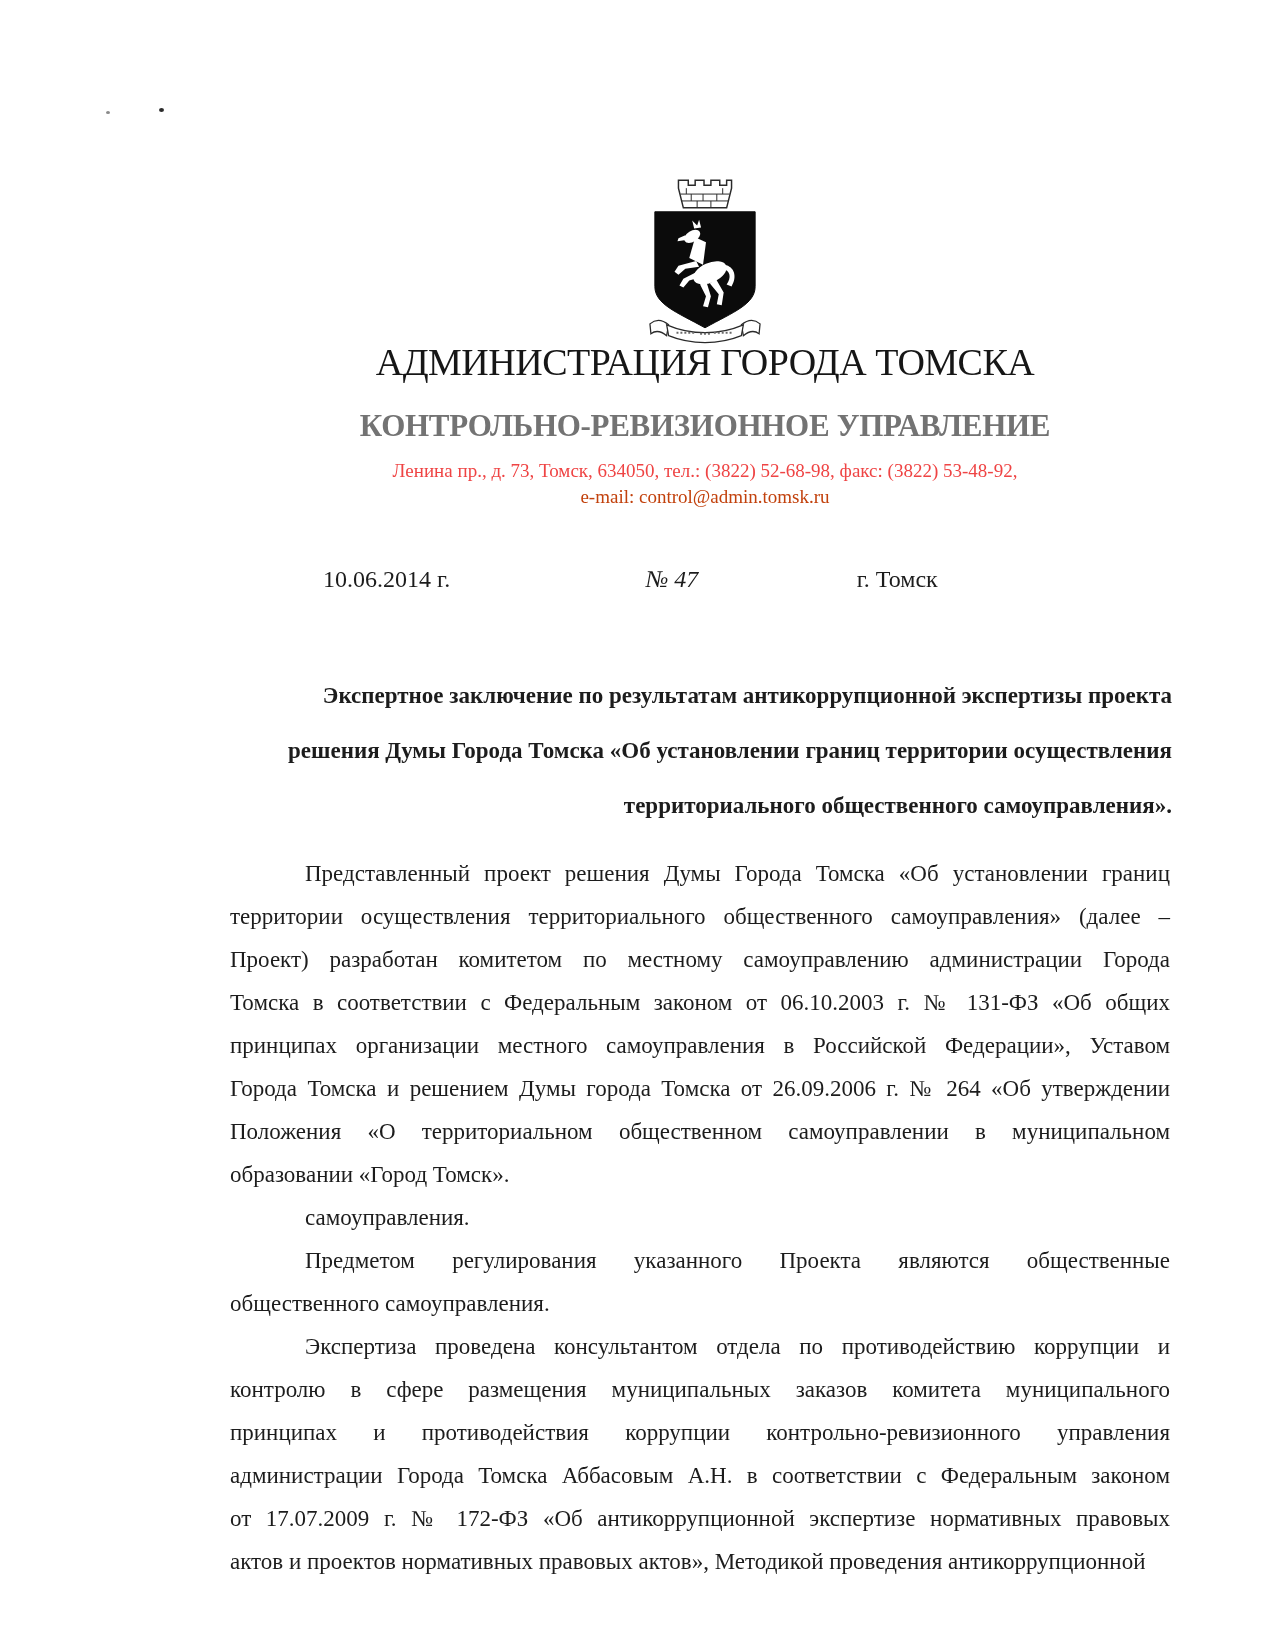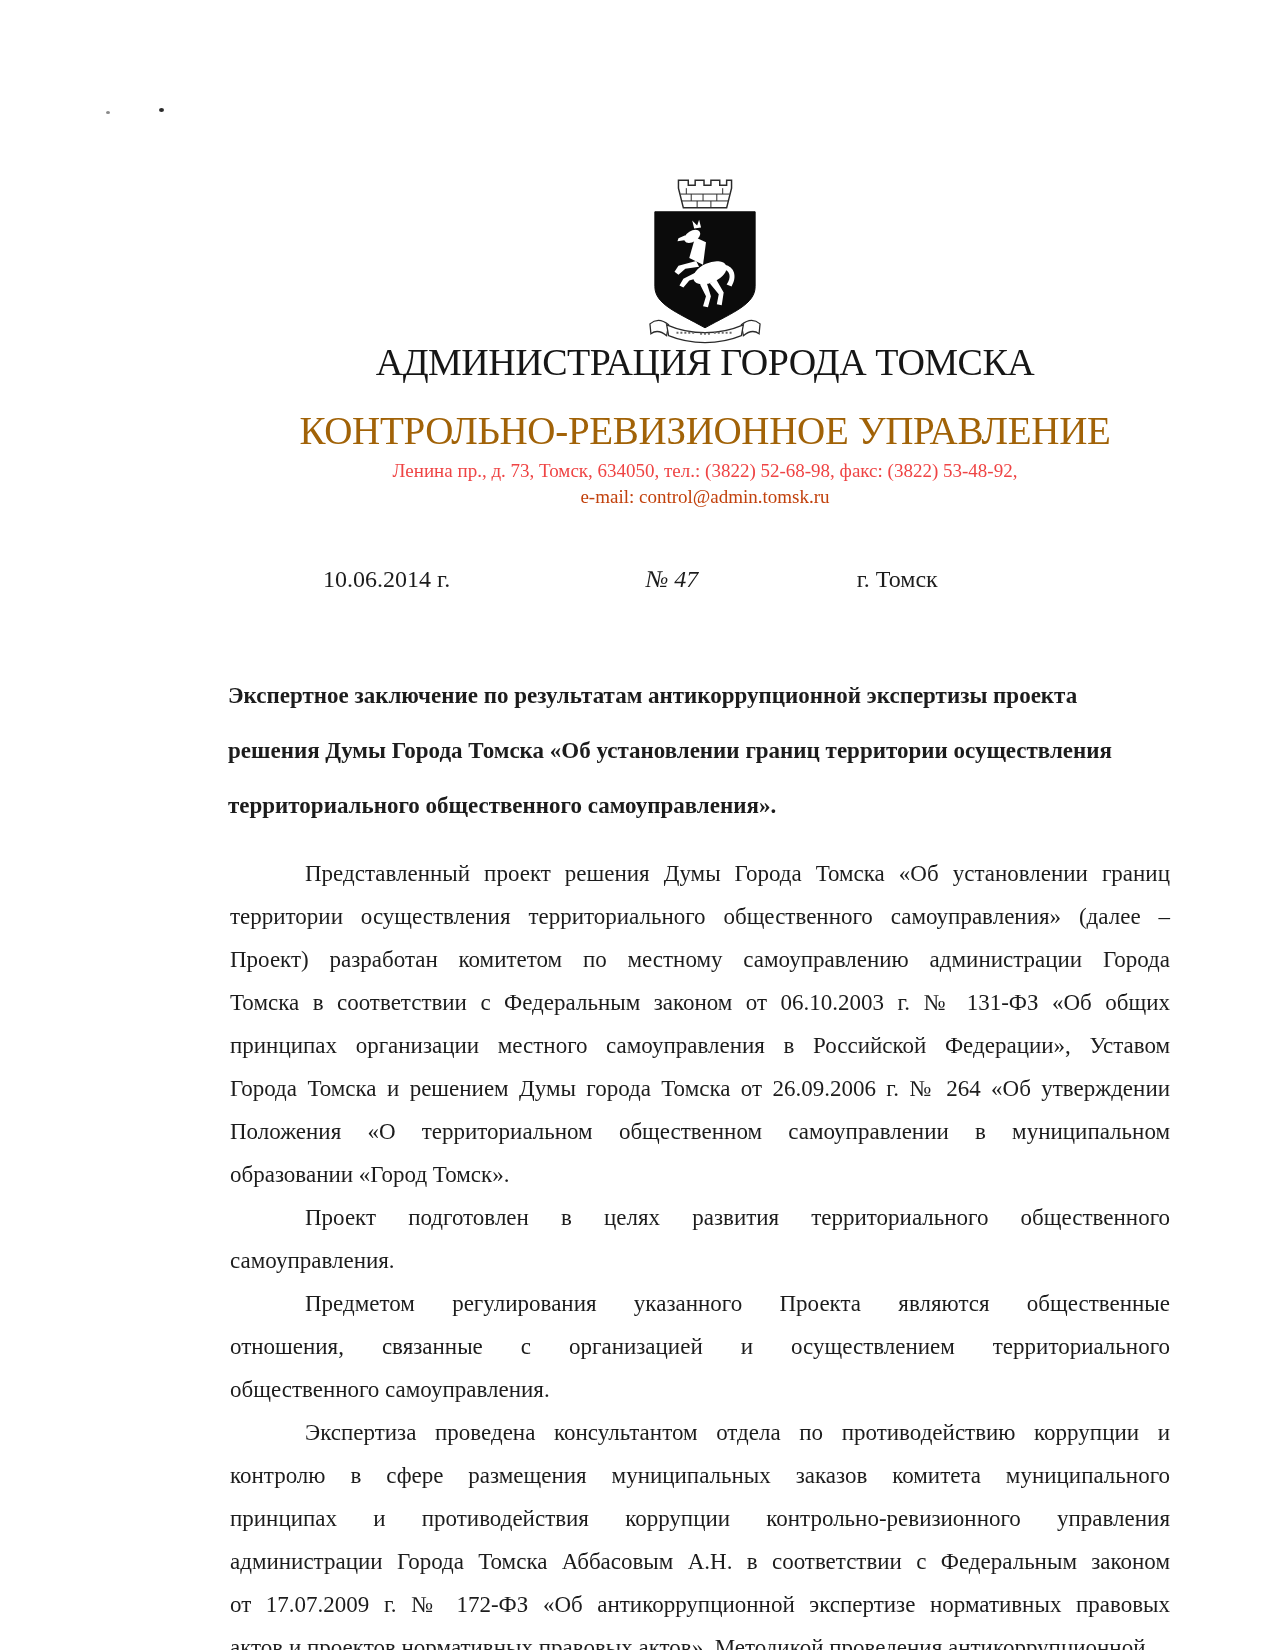--- a/index.html
+++ b/index.html
@@ -14,38 +14,38 @@
     padding-left:24px;
   }
   .speck{position:absolute;border-radius:50%;}
   .speck-1{left:106px;top:111px;width:4px;height:3px;background:#8a8a8a;}
   .speck-2{left:159px;top:108px;width:5px;height:4px;background:#2b2b2b;}
 
   .emblem{position:absolute;left:646px;top:166px;width:118px;height:182px;}
 
   .hdr{position:absolute;left:230px;width:950px;text-align:center;white-space:nowrap;}
   .org-name{top:340px;font-size:38px;letter-spacing:-0.5px;color:#161616;}
-  .dept-name{top:408px;font-size:39px;letter-spacing:-0.3px;color:#a16207;}
+  .dept-name{top:408px;font-size:31px;letter-spacing:-0.3px;color:#737373;font-weight:bold;}
   .addr-line{top:460px;font-size:19px;color:#ef4444;}
   .email-line{top:486px;font-size:19px;color:#c2410c;}
 
   .meta-row{
     position:absolute;left:230px;top:566px;width:940px;
     display:flex;align-items:baseline;font-size:24px;
   }
   .meta-row .cell{flex:1;}
   .meta-date{text-align:center;}
   .meta-number{text-align:center;transform:translateX(-28px);font-style:italic;}
   .meta-city{text-align:left;}
 
   .letter-title{
     position:absolute;left:228px;top:668px;width:944px;
     font-size:23px;font-weight:bold;line-height:55px;
   }
-  .letter-title .line{text-align:left;}
+  .letter-title .line{text-align:right;}
 
   .letter-body{
     position:absolute;left:230px;top:852px;width:940px;
     font-size:23px;line-height:43px;
   }
   .para{margin:0;}
   .para .line{text-align:justify;text-align-last:justify;}
   .para .line.last{text-align-last:left;}
   .para .line:first-child{text-indent:75px;}
 </style>
@@ -115,26 +115,24 @@
         <div class="line">Представленный проект решения Думы Города Томска «Об установлении границ</div>
         <div class="line">территории осуществления территориального общественного самоуправления» (далее –</div>
         <div class="line">Проект) разработан комитетом по местному самоуправлению администрации Города</div>
         <div class="line">Томска в соответствии с Федеральным законом от 06.10.2003 г. № 131-ФЗ «Об общих</div>
         <div class="line">принципах организации местного самоуправления в Российской Федерации», Уставом</div>
         <div class="line">Города Томска и решением Думы города Томска от 26.09.2006 г. № 264 «Об утверждении</div>
         <div class="line">Положения «О территориальном общественном самоуправлении в муниципальном</div>
         <div class="line last">образовании «Город Томск».</div>
       </div>
     <div class="para">
-        <div class="line">Проект подготовлен в целях развития территориального общественного</div>
         <div class="line last">самоуправления.</div>
       </div>
     <div class="para">
         <div class="line">Предметом регулирования указанного Проекта являются общественные</div>
-        <div class="line">отношения, связанные с организацией и осуществлением территориального</div>
         <div class="line last">общественного самоуправления.</div>
       </div>
     <div class="para">
         <div class="line">Экспертиза проведена консультантом отдела по противодействию коррупции и</div>
         <div class="line">контролю в сфере размещения муниципальных заказов комитета муниципального</div>
         <div class="line">принципах и противодействия коррупции контрольно-ревизионного управления</div>
         <div class="line">администрации Города Томска Аббасовым А.Н. в соответствии с Федеральным законом</div>
         <div class="line">от 17.07.2009 г. № 172-ФЗ «Об антикоррупционной экспертизе нормативных правовых</div>
         <div class="line last">актов и проектов нормативных правовых актов», Методикой проведения антикоррупционной</div>
       </div>

